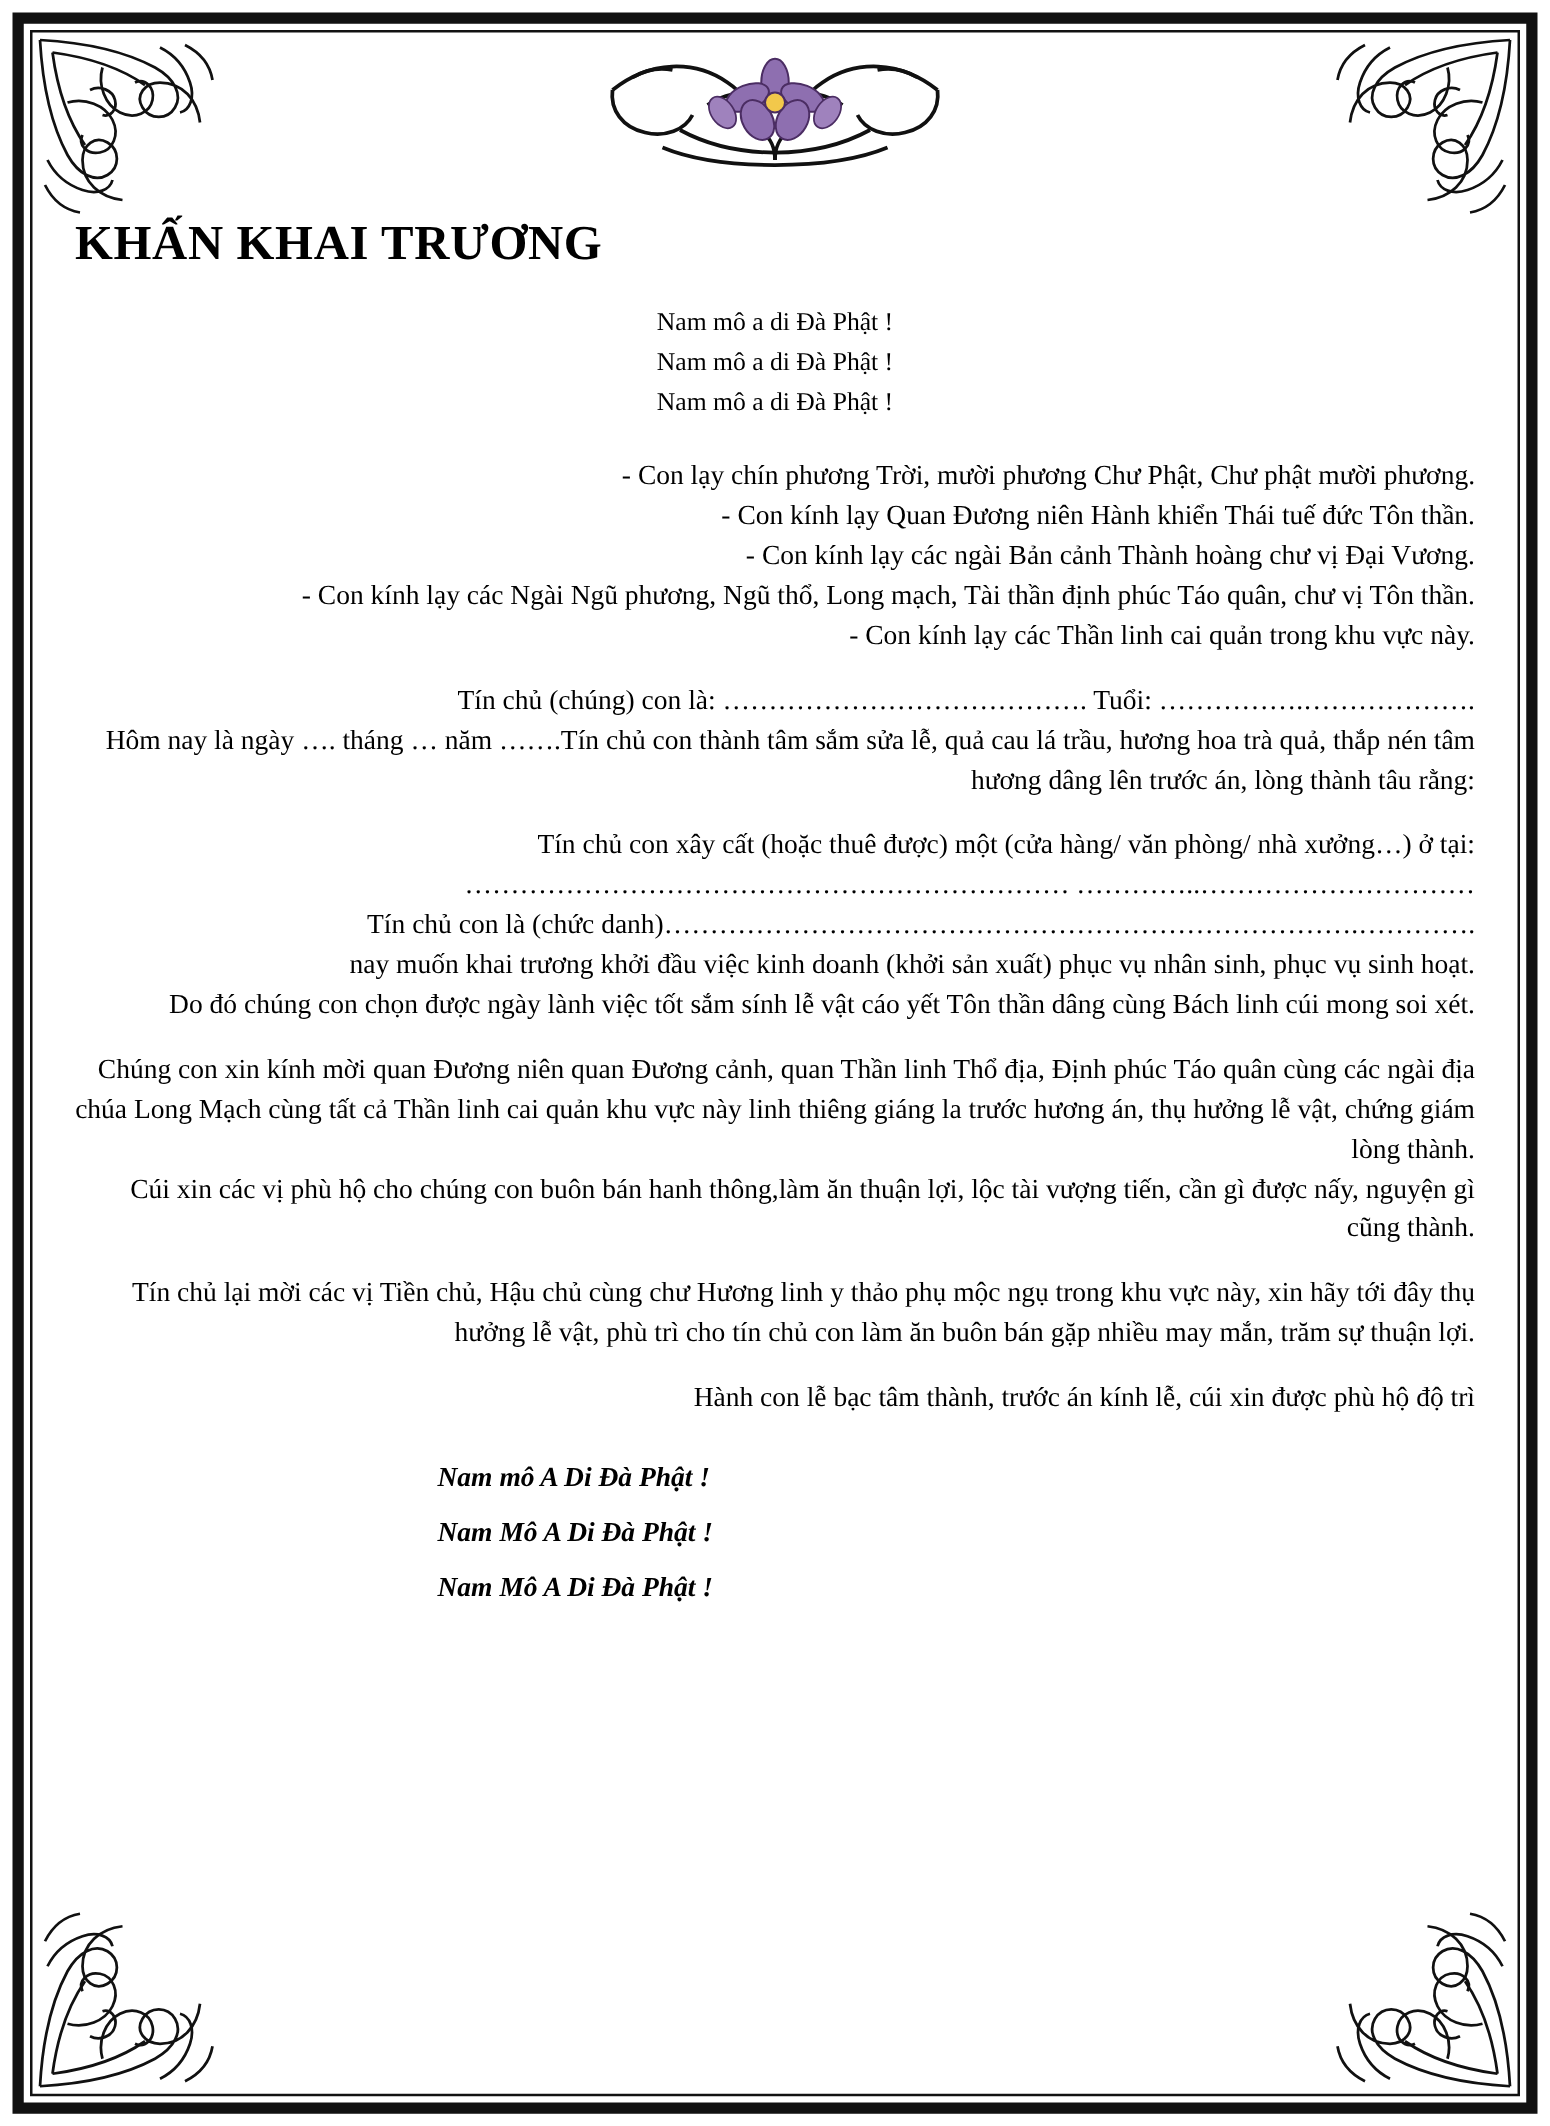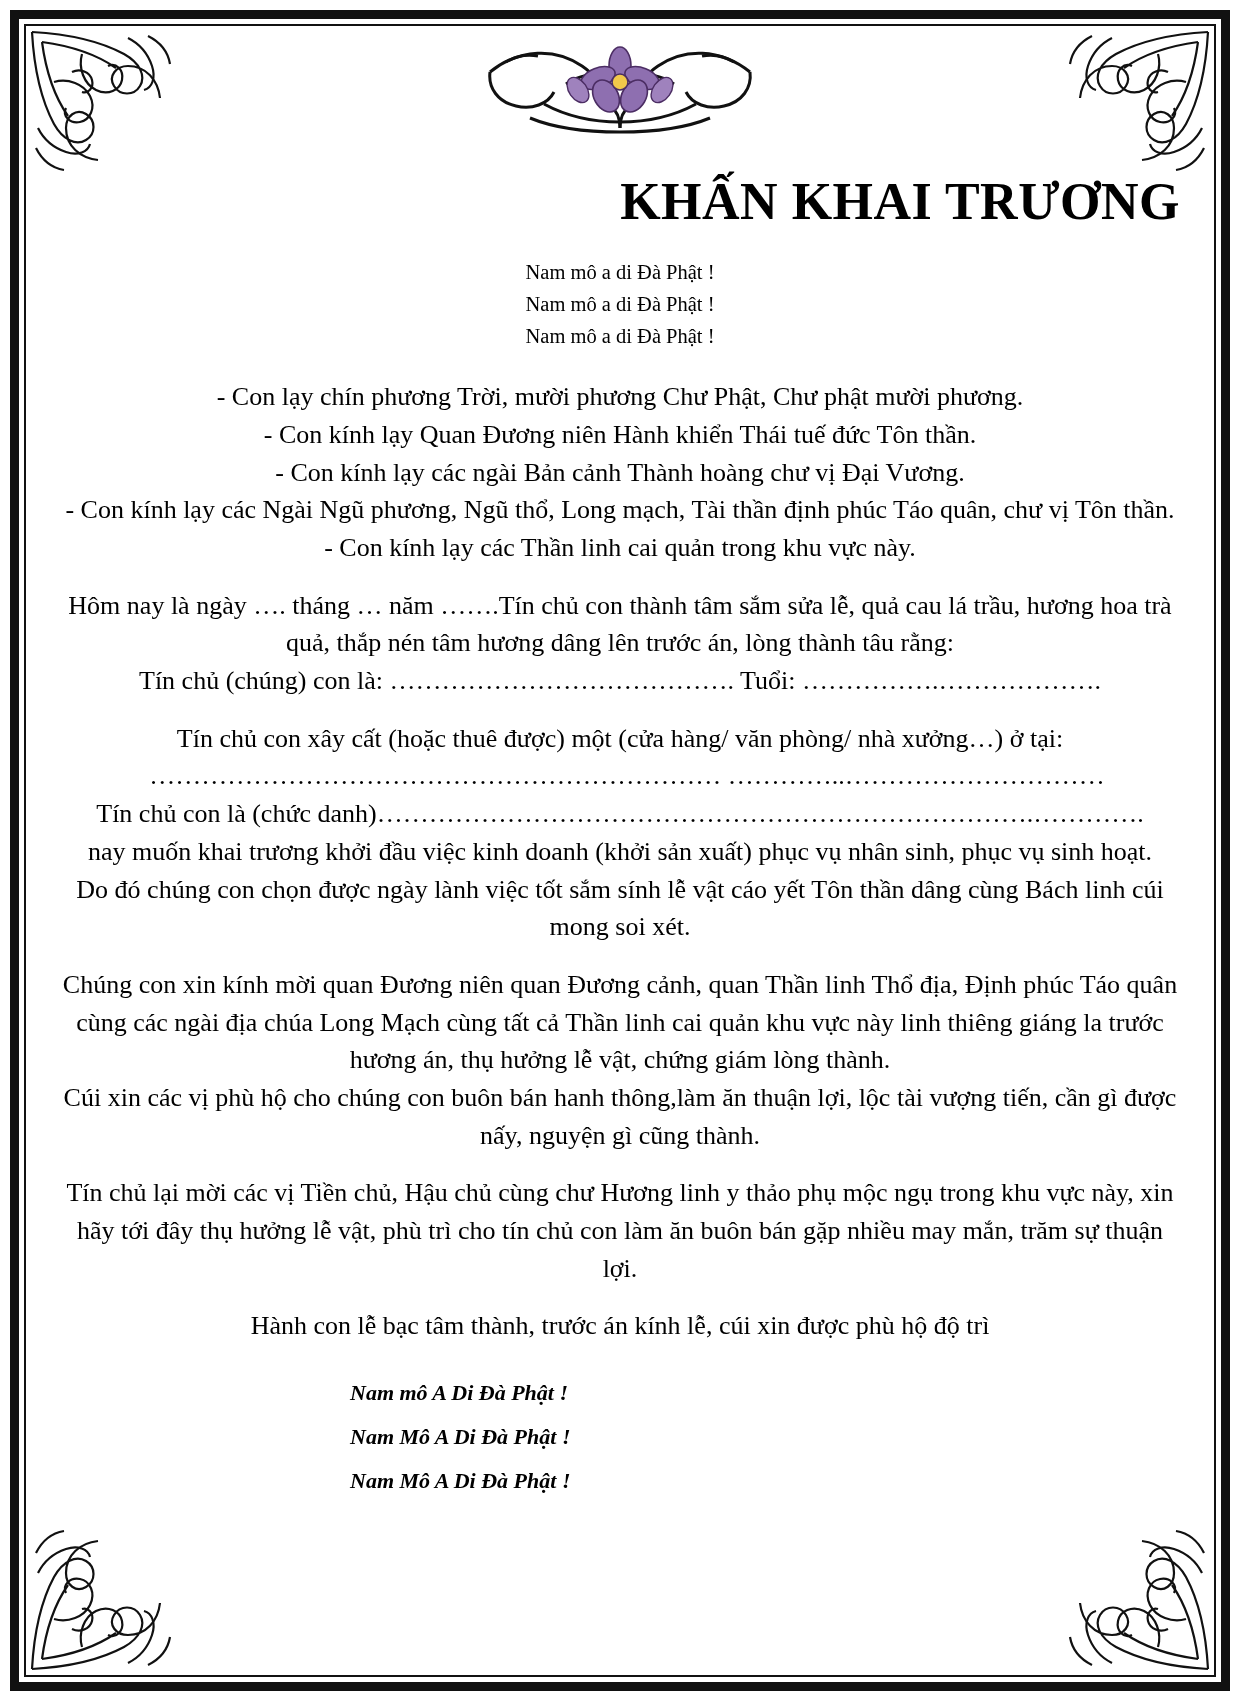--- a/index.html
+++ b/index.html
@@ -67,40 +67,40 @@
 
   
   .content {
     position: absolute;
     left: 60px;
     right: 60px;
     top: 150px;
     bottom: 120px;
   }
   .doc-title {
-    text-align: right;
-    font-size: 52px;
+    text-align: left;
+    font-size: 39px;
     font-weight: bold;
     letter-spacing: 0.5px;
     margin: 22px 0 26px 0;
     font-family: "Liberation Serif", serif;
   }
   .invocation {
     text-align: center;
     font-size: 20.5px;
     line-height: 1.55;
     margin-bottom: 26px;
   }
   .invocation div { white-space: nowrap; }
 
   .block {
-    font-size: 26px;
+    font-size: 22px;
     line-height: 1.45;
     margin: 0 0 0 0;
-    text-align: center;
+    text-align: right;
   }
   .block p {
     margin: 0;
   }
   .gap { height: 20px; }
 
   .ital { }
 
   .closing {
     margin-top: 26px;
@@ -241,22 +241,22 @@
       <p>- Con lạy chín phương Trời, mười phương Chư Phật, Chư phật mười phương.</p>
       <p>- Con kính lạy Quan Đương niên Hành khiển Thái tuế đức Tôn thần.</p>
       <p>- Con kính lạy các ngài Bản cảnh Thành hoàng chư vị Đại Vương.</p>
       <p>- Con kính lạy các Ngài Ngũ phương, Ngũ thổ, Long mạch, Tài thần định phúc Táo quân, chư vị Tôn thần.</p>
       <p>- Con kính lạy các Thần linh cai quản trong khu vực này.</p>
     </div>
 
     <div class="gap"></div>
 
     <div class="block">
+      <p>Tín chủ (chúng) con là: …………………………………. Tuổi: …………….……………….</p>
       <p>Hôm nay là ngày …. tháng … năm …….Tín chủ con thành tâm sắm sửa lễ, quả cau lá trầu, hương hoa trà quả, thắp nén tâm hương dâng lên trước án, lòng thành tâu rằng:</p>
-      <p>Tín chủ (chúng) con là: …………………………………. Tuổi: …………….……………….</p>
     </div>
 
     <div class="gap"></div>
 
     <div class="block">
       <p><span>Tín chủ con xây cất </span><span class="ital">(hoặc thuê được)</span><span> một </span><span class="ital">(cửa hàng/ văn phòng/ nhà xưởng…)</span><span> ở tại:</span></p>
       <p class="indent-dots"> ………………………………………………………… …………..…………………………</p>
       <p><span>Tín chủ con là </span><span class="ital">(chức danh)</span><span>………………………………………………………………….………….</span></p>
       <p><span>nay muốn khai trương khởi đầu việc kinh doanh </span><span class="ital">(khởi sản xuất)</span><span> phục vụ nhân sinh, phục vụ sinh hoạt.</span></p>
       <p>Do đó chúng con chọn được ngày lành việc tốt sắm sính lễ vật cáo yết Tôn thần dâng cùng Bách linh cúi mong soi xét.</p>

